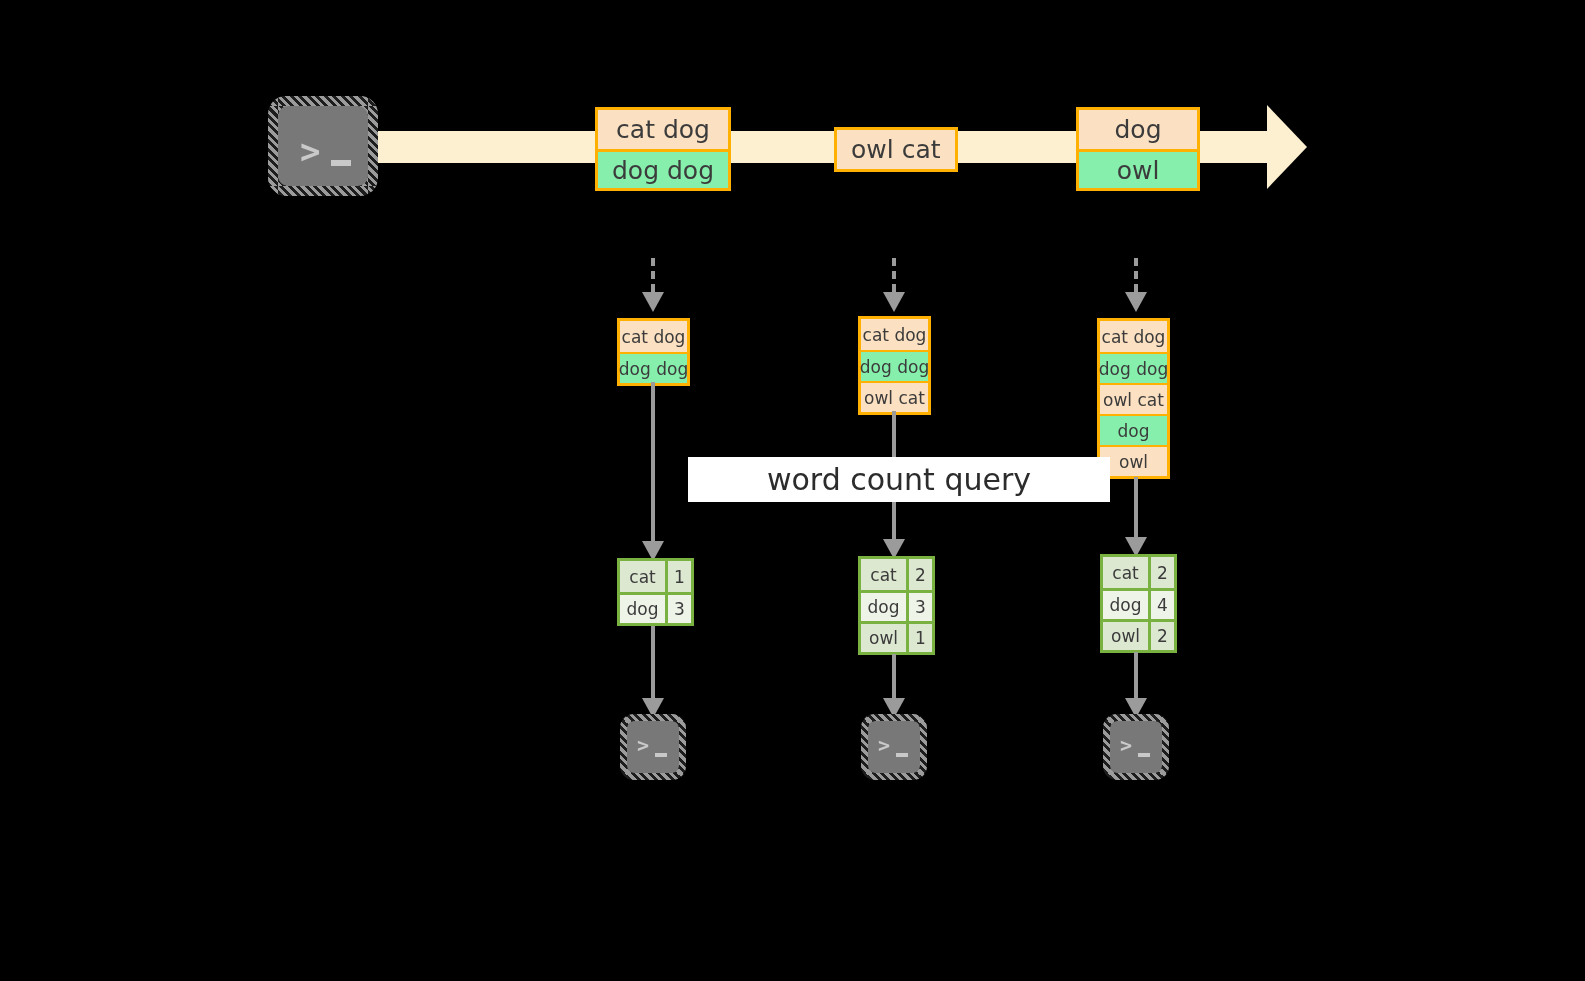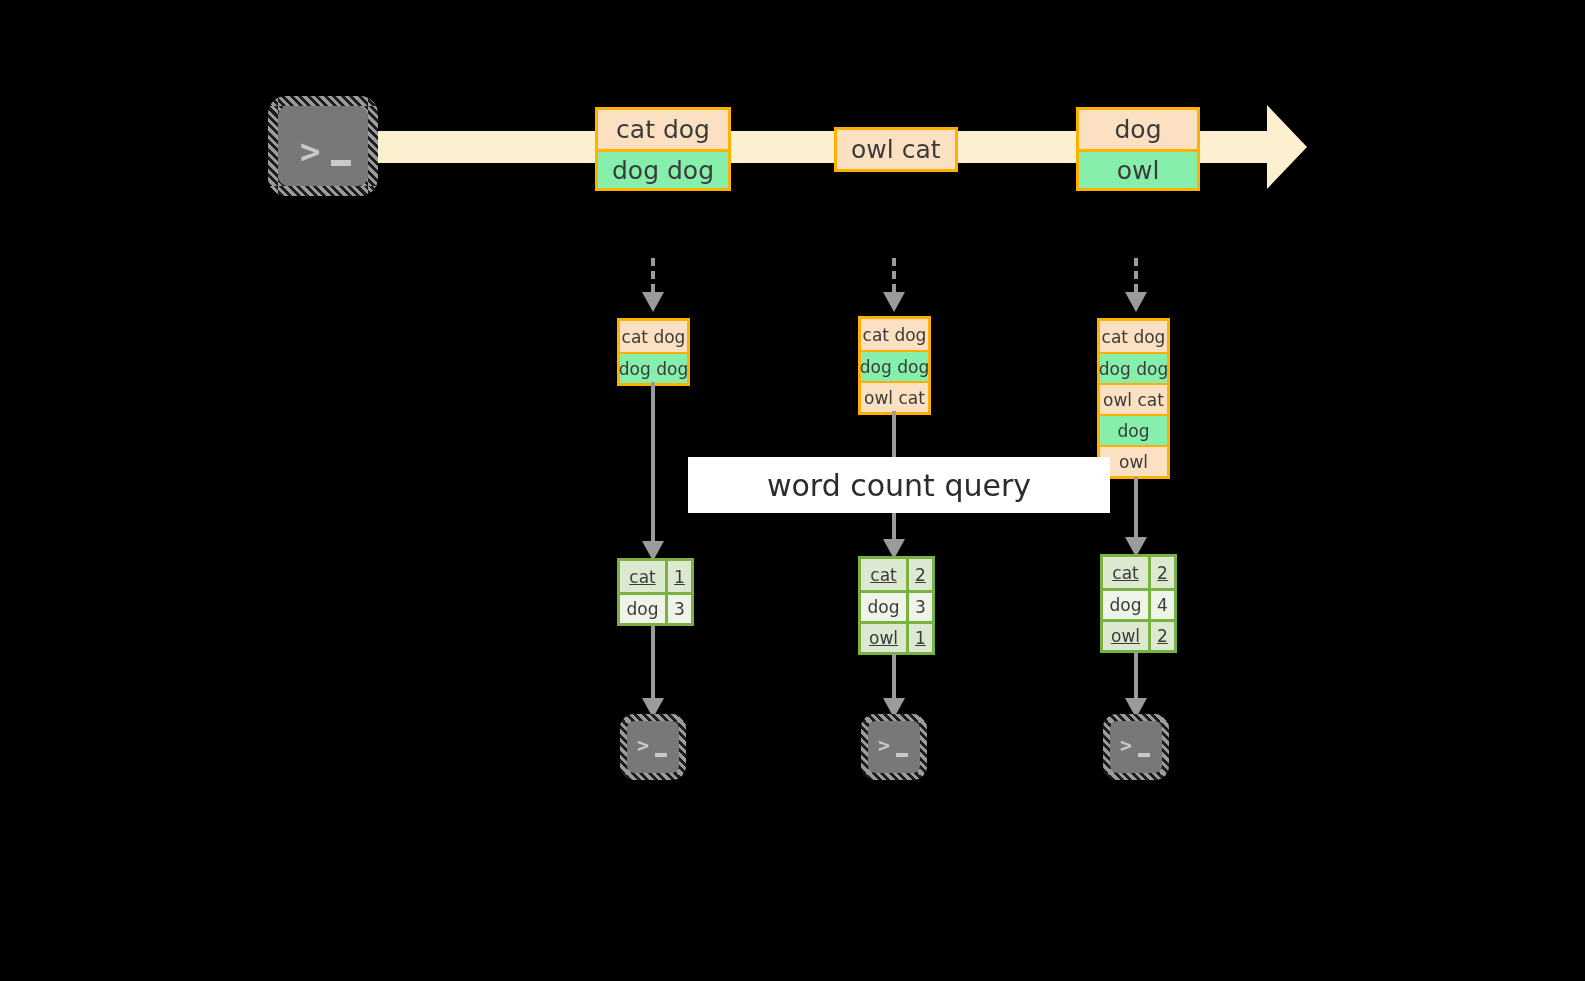--- a/index.html
+++ b/index.html
@@ -102,42 +102,42 @@
     flex-direction: column;
   }
   .restable .trow { display: flex; height: 31px; }
   .restable .trow + .trow { border-top: 3px solid #79b241; }
   .restable .tc {
     display: flex; align-items: center; justify-content: center;
     font-size: 17px; color: #3b3b3b;
   }
   .restable .tc.word { width: 45px; }
   .restable .tc.num  { width: 26px; border-left: 3px solid #79b241; }
-  .restable .trow.alt  .tc { background: #dde8d1; text-decoration: underline; }
+  .restable .trow.alt  .tc { background: #dde8d1; }
   .restable .trow.base .tc { background: #eff4e9; }
 
   
   .conn { position: absolute; width: 4px; background: #9b9b9b; }
   .conn.dashed {
     background: none;
     border-left: 4px dashed #9b9b9b;
     width: 0;
   }
   .arrowhead {
     position: absolute;
     width: 22px; height: 20px;
     background: #9b9b9b;
     clip-path: polygon(0 0, 100% 0, 50% 100%);
   }
 
   
   #query-label {
     position: absolute;
     left: 688px; top: 457px;
-    width: 422px; height: 56px;
+    width: 422px; height: 45px;
     background: #ffffff;
     display: flex;
     align-items: center;
     justify-content: center;
     font-size: 30px;
     color: #2c2c2c;
     white-space: nowrap;
   }
 </style>
 </head>

